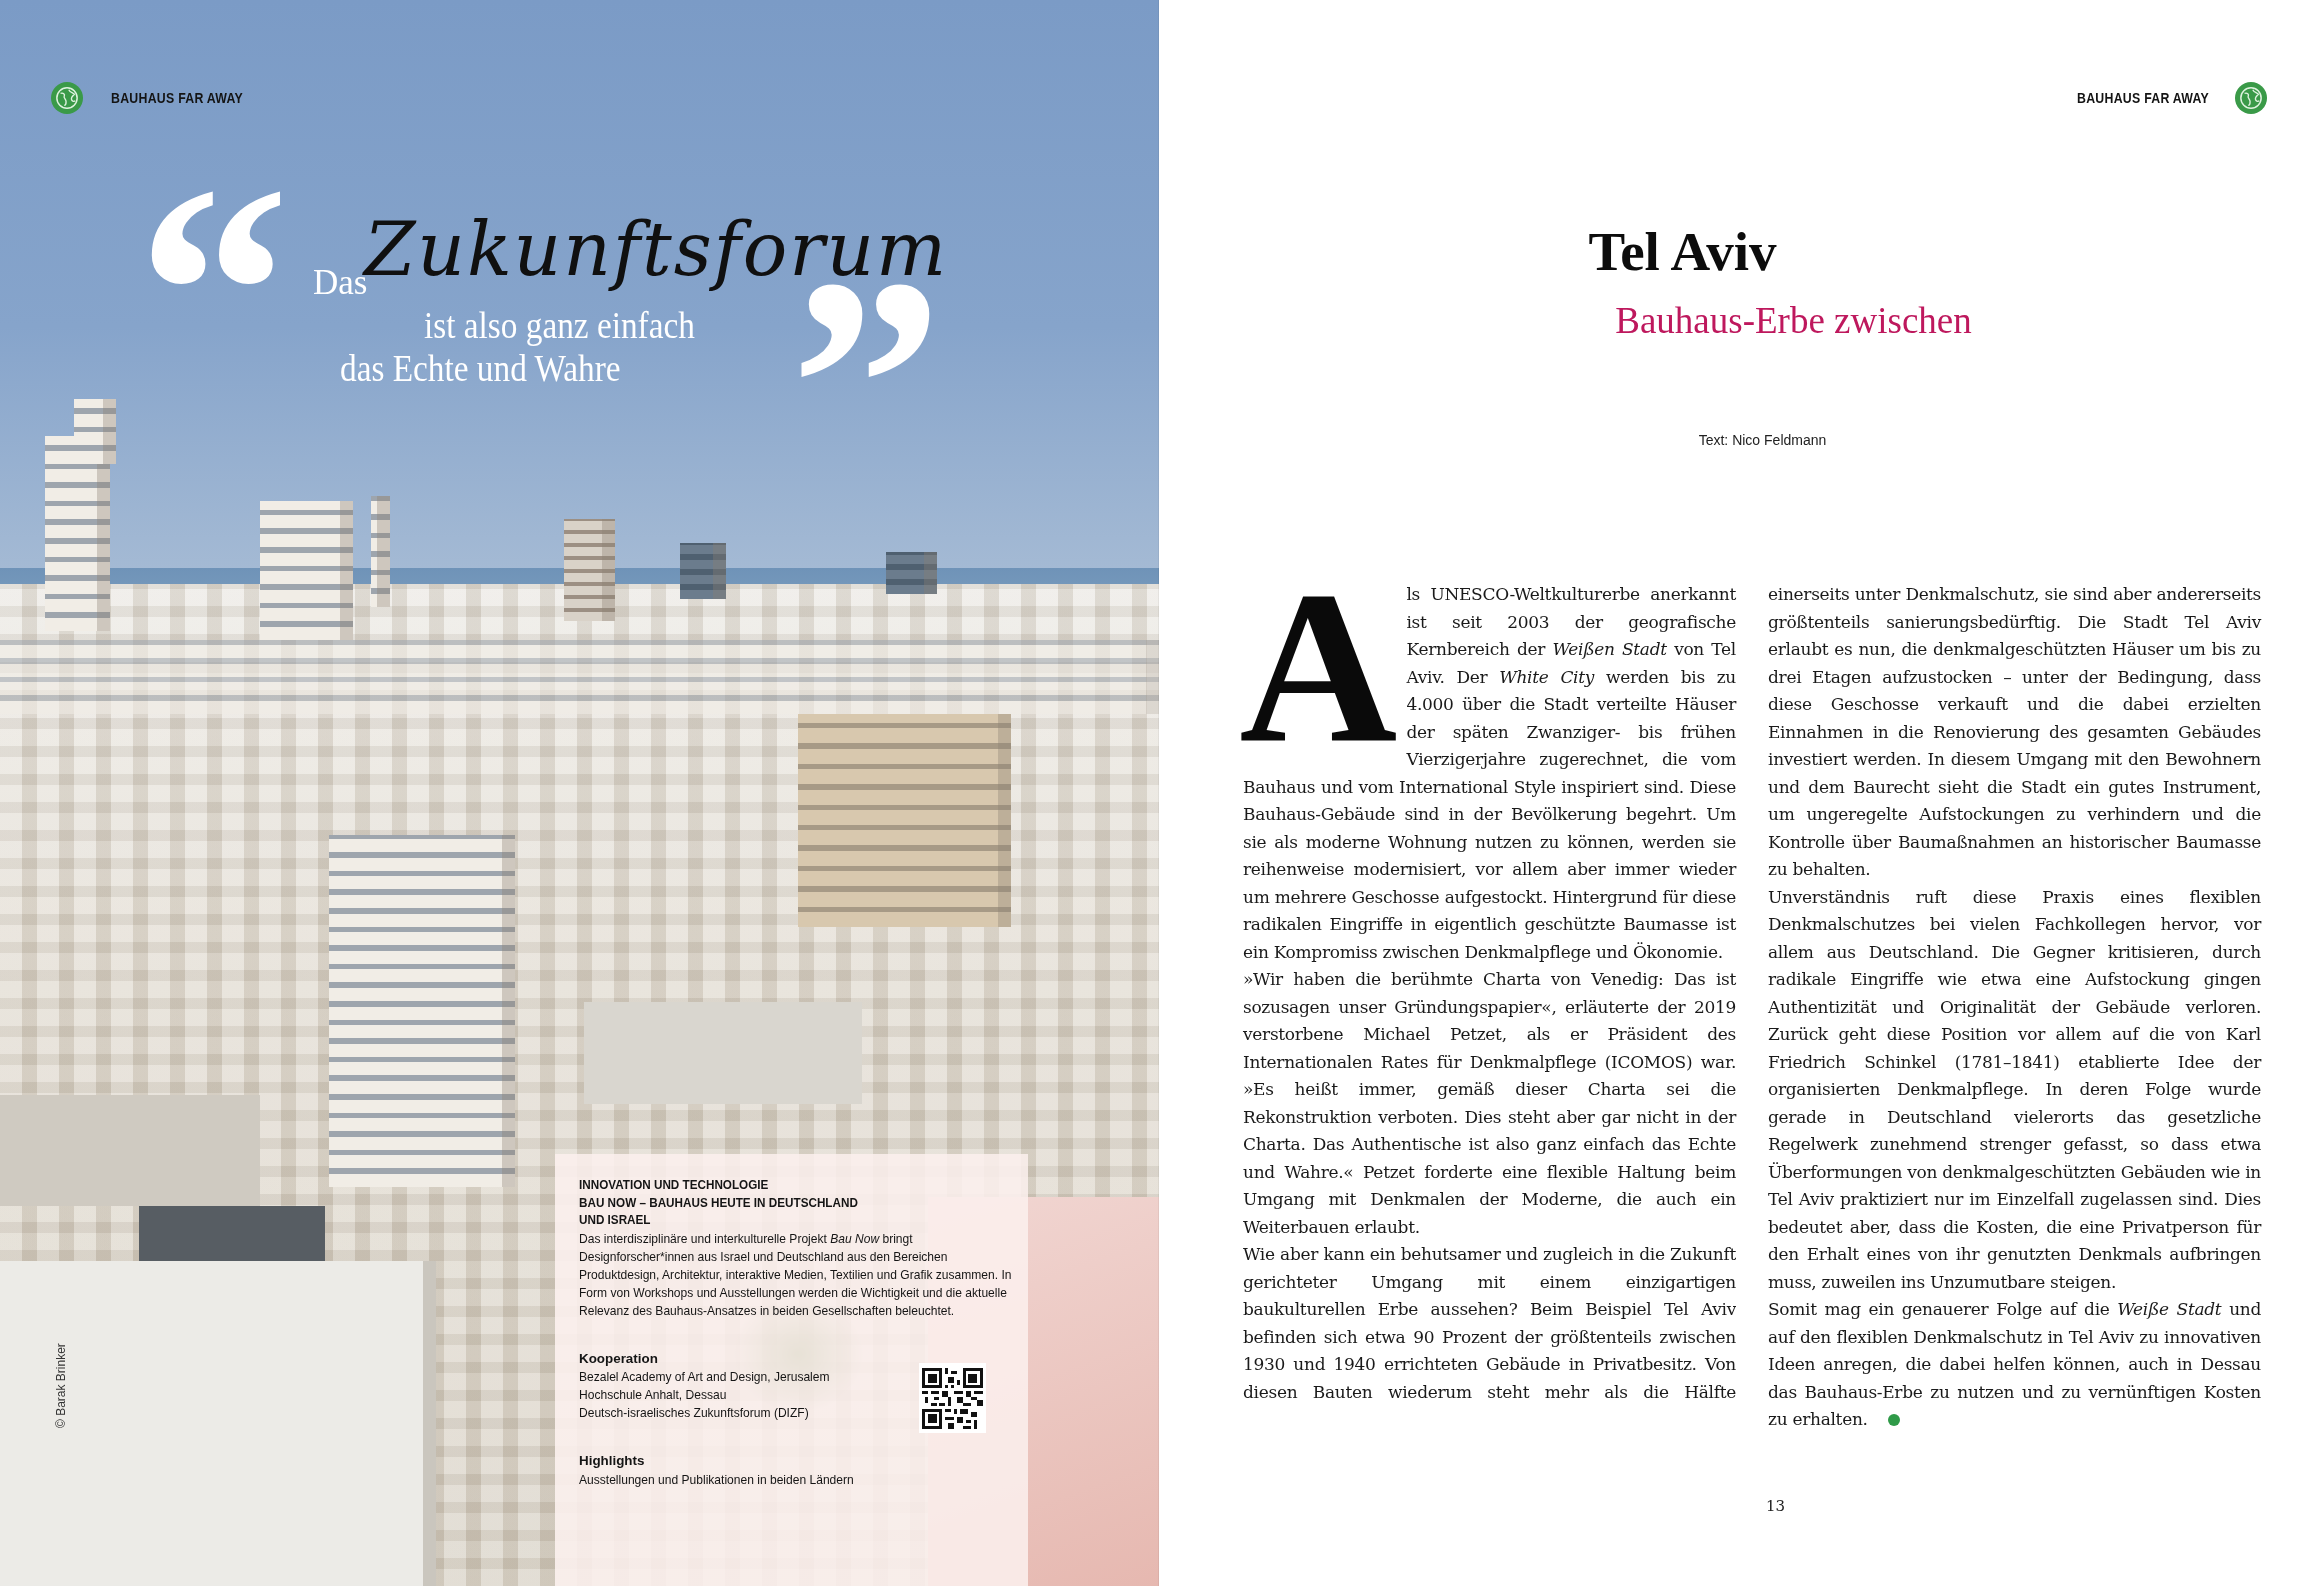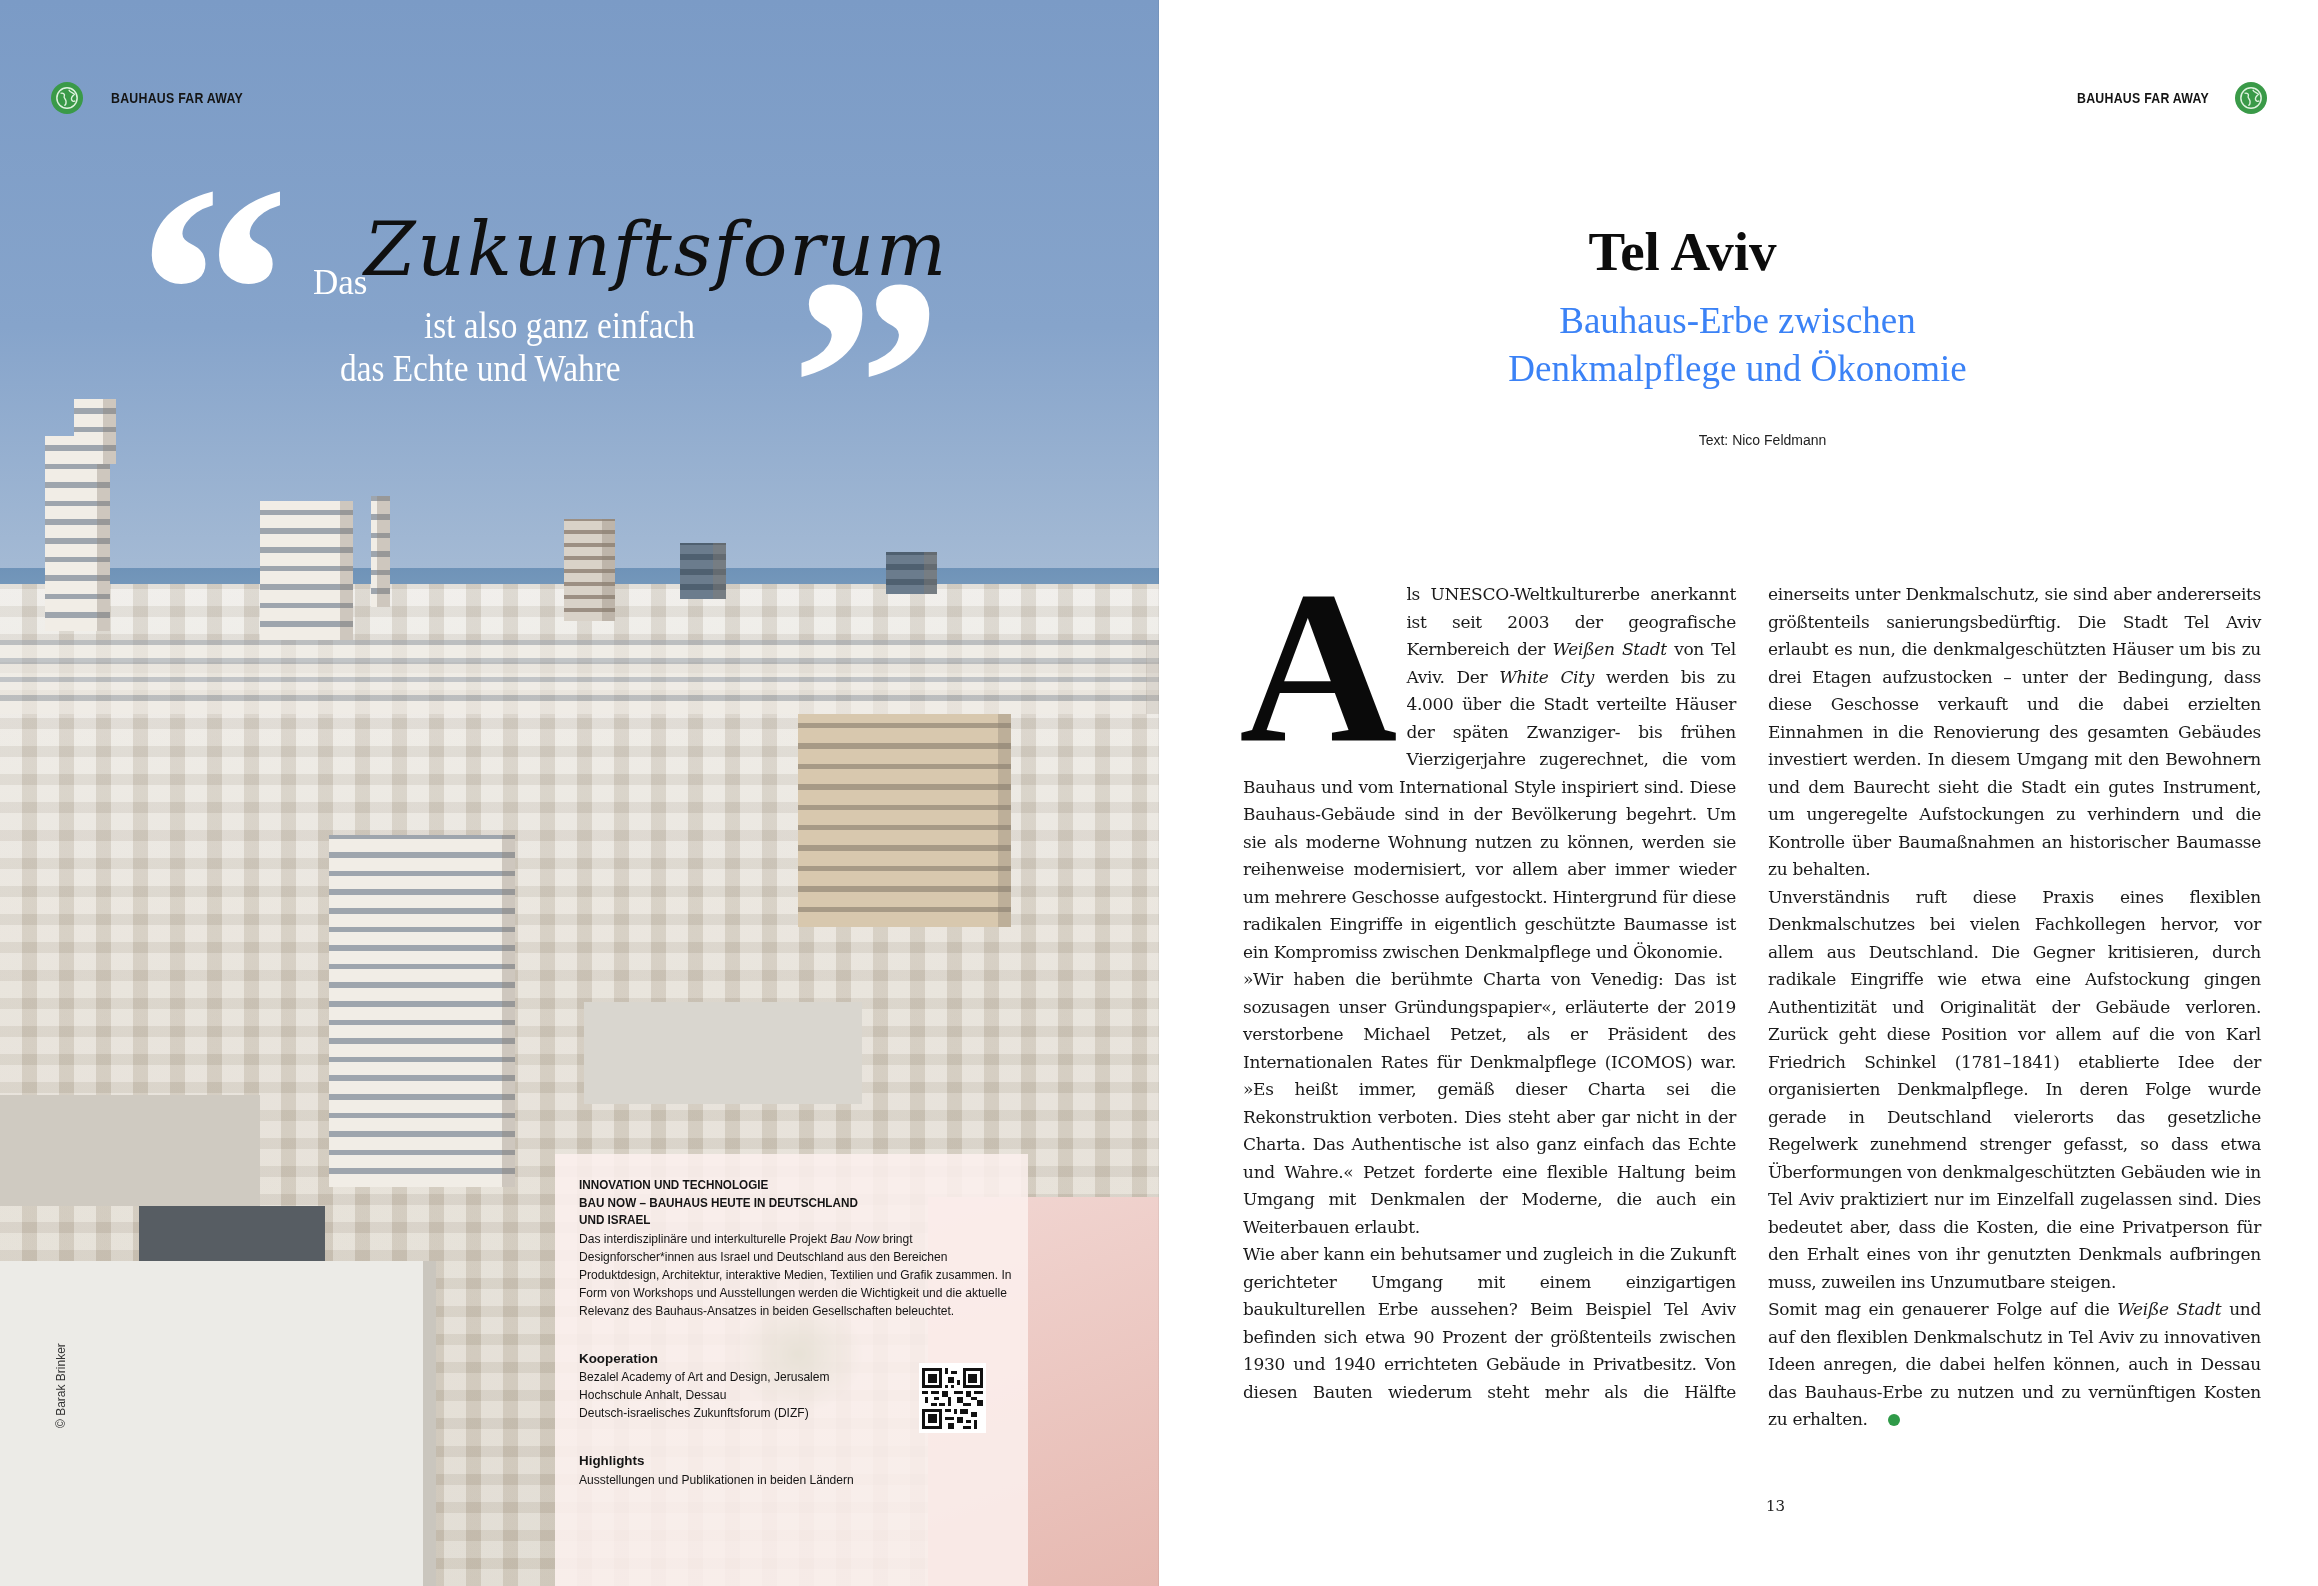--- a/index.html
+++ b/index.html
@@ -95,22 +95,22 @@
   
   .right-page { position: absolute; left: 1159px; top: 0; width: 1159px; height: 1586px; background: #fff; }
   .header-right { position: absolute; right: 51px; top: 82px; display: flex; align-items: center; gap: 26px; }
   .header-right .header-label { transform-origin: right center; }
 
   .title {
     position: absolute; left: 0; width: 2319px; top: 210px; text-align: center;
     font-family: "Liberation Serif", serif; font-weight: bold; font-size: 55px; line-height: 83px; color: #0c0c0c;
   }
   .subtitle {
-    position: absolute; left: 1422px; width: 631px; top: 297px; text-align: center;
-    font-family: "Liberation Serif", serif; font-size: 37px; line-height: 48px; color: #3b82f6;
+    position: absolute; left: 1478px; width: 631px; top: 297px; text-align: center;
+    font-family: "Liberation Serif", serif; font-size: 37px; line-height: 48px; color: #be185d;
   }
   .byline {
     position: absolute; left: 1577px; width: 371px; top: 432px; text-align: center;
     font-family: "Liberation Sans", sans-serif; font-size: 14px; color: #222;
   }
 
   .col {
     position: absolute; top: 581px; width: 493px;
     font-family: "DejaVu Serif", serif; font-size: 17px; line-height: 27.5px; color: #1a1a1a;
     text-align: justify; hyphens: manual; letter-spacing: -0.3px;
@@ -257,21 +257,20 @@
         <path d="M6 8 C9 7 11 9 10 11 C9 13 12 14 12 17 C12 19 11 21 10 21" fill="none" stroke="#dff3df" stroke-width="1.5"></path>
         <path d="M15 4 C16 7 19 7 21 9 C19 11 17 12 18 15 C19 17 21 17 22 16" fill="none" stroke="#dff3df" stroke-width="1.5"></path>
       </svg>
     </div>
   </div>
 </div>
 
 <div class="title" style="left:1159px;width:1159px;margin-left:-56px;">Tel Aviv</div>
 <div class="subtitle">
   <div>Bauhaus-Erbe zwischen</div>
-  <div>Denkmalpflege und Ökonomie</div>
 </div>
 <div class="byline">Text: Nico Feldmann</div>
 
 <div class="col col-1">
   <p><span class="dropcap">A</span><span>ls UNESCO-Weltkulturerbe anerkannt ist seit 2003 der geografische Kernbereich der </span><em>Weißen Stadt</em><span> von Tel Aviv. Der </span><em>White City</em><span> werden bis zu 4.000 über die Stadt verteilte Häuser der späten Zwanziger- bis frühen Vierzigerjahre zugerechnet, die vom Bauhaus und vom International Style inspiriert sind. Diese Bauhaus-Gebäude sind in der Bevölkerung begehrt. Um sie als moderne Wohnung nutzen zu können, werden sie reihenweise modernisiert, vor allem aber immer wieder um mehrere Geschosse aufgestockt. Hintergrund für diese radikalen Eingriffe in eigentlich geschützte Baumasse ist ein Kompromiss zwischen Denkmalpflege und Ökonomie.</span></p>
   <p>»Wir haben die berühmte Charta von Venedig: Das ist sozusagen unser Gründungspapier«, erläuterte der 2019 verstorbene Michael Petzet, als er Präsident des Internationalen Rates für Denkmalpflege (ICOMOS) war. »Es heißt immer, gemäß dieser Charta sei die Rekonstruktion verboten. Dies steht aber gar nicht in der Charta. Das Authentische ist also ganz einfach das Echte und Wahre.« Petzet forderte eine flexible Haltung beim Umgang mit Denkmalen der Moderne, die auch ein Weiterbauen erlaubt.</p>
   <p style="height:165px;overflow:hidden;">Wie aber kann ein behutsamer und zugleich in die Zukunft gerichteter Umgang mit einem einzigartigen baukulturellen Erbe aussehen? Beim Beispiel Tel Aviv befinden sich etwa 90 Prozent der größtenteils zwischen 1930 und 1940 errichteten Gebäude in Privatbesitz. Von diesen Bauten wiederum steht mehr als die Hälfte einerseits unter Denkmalschutz, sie sind aber andererseits größtenteils sanierungsbedürftig. Die Stadt Tel Aviv erlaubt es nun, die denkmalgeschützten Häuser um bis zu drei Etagen aufzustocken – unter der Bedingung, dass diese Geschosse verkauft und die dabei erzielten Einnahmen in die Renovierung des gesamten Gebäudes investiert werden. In diesem Umgang mit den Bewohnern und dem Baurecht sieht die Stadt ein gutes Instrument, um ungeregelte Aufstockungen zu verhindern und die Kontrolle über Baumaßnahmen an historischer Baumasse zu behalten.</p>
 </div>
 
 <div class="col col-2">

